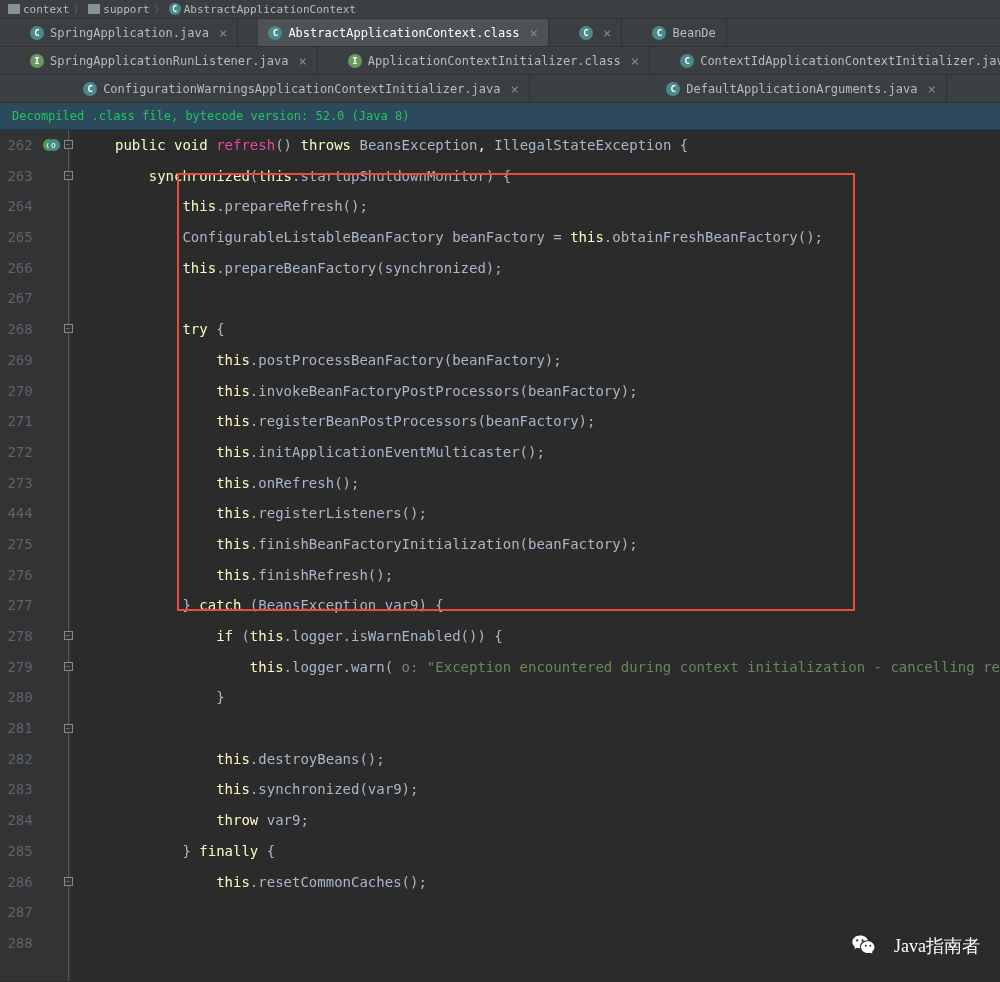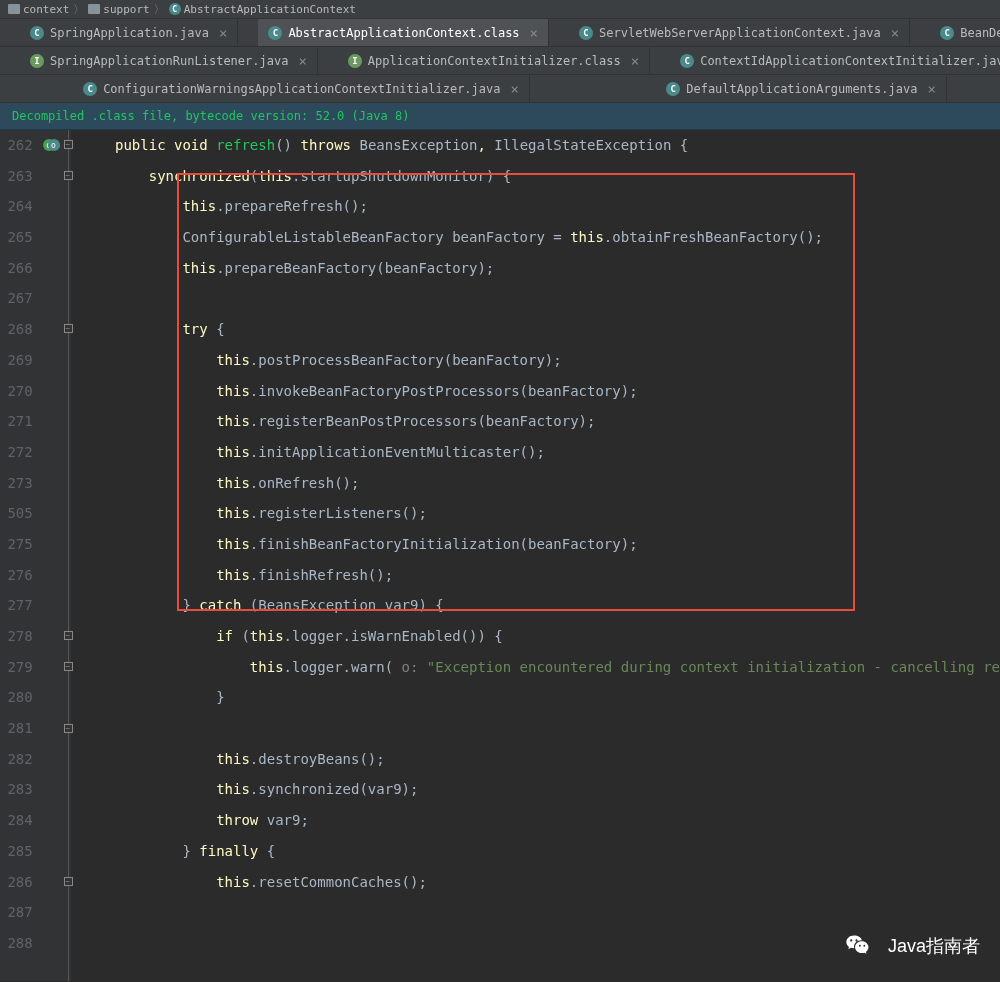--- a/index.html
+++ b/index.html
@@ -124,21 +124,21 @@
 }
 .line {
   height: 30.7px;
   line-height: 30.7px;
   white-space: pre;
   font-size: 14px;
 }
 .gutter .line { height: 30.7px; line-height: 30.7px; }
 
 .kw { color: #fef9c3; }
-.method { color: #22c55e; }
+.method { color: #ec4899; }
 .str { color: #6a8759; }
 .txt { color: #a9b7c6; }
 .comment-hint { color: #808080; }
 
 .red-box {
   position: absolute;
   border: 2px solid #e74c3c;
   left: 177px;
   top: 43px;
   width: 678px;
@@ -161,21 +161,21 @@
 .ov-arrow { position: absolute; color: #606366; font-size: 10px; }
 
 .watermark {
   position: absolute;
   right: 20px;
   bottom: 22px;
   display: flex;
   align-items: center;
   gap: 16px;
   color: #fff;
-  font-family: Liberation Sans, sans-serif;
+  font-family: Liberation Serif, serif;
   font-size: 18px;
 }
 .wm-icon {
   width: 28px; height: 28px;
   display: flex; align-items: center; justify-content: center;
 }
 .wm-icon svg { width: 28px; height: 28px; }
 </style>
 </head>
 <body>
@@ -203,21 +203,20 @@
       <span>SpringApplication.java</span>
       <span class="close">×</span>
     </div>
     <div class="tab active">
       <span class="file-icon fi-class"></span>
       <span>AbstractApplicationContext.class</span>
       <span class="close">×</span>
     </div>
     <div class="tab">
       <span class="file-icon fi-class"></span>
-      <span>ServletWebServerApplicationContext.java</span>
       <span class="close">×</span>
     </div>
     <div class="tab">
       <span class="file-icon fi-class"></span>
       <span>BeanDe</span>
     </div>
   </div>
 <div class="tab-row" id="tabrow2">
     <div class="tab">
       <span class="file-icon fi-interface"></span>
@@ -257,21 +256,21 @@
       <div class="line">264</div>
       <div class="line">265</div>
       <div class="line">266</div>
       <div class="line">267</div>
       <div class="line">268</div>
       <div class="line">269</div>
       <div class="line">270</div>
       <div class="line">271</div>
       <div class="line">272</div>
       <div class="line">273</div>
-      <div class="line">505</div>
+      <div class="line">444</div>
       <div class="line">275</div>
       <div class="line">276</div>
       <div class="line">277</div>
       <div class="line">278</div>
       <div class="line">279</div>
       <div class="line">280</div>
       <div class="line">281</div>
       <div class="line">282</div>
       <div class="line">283</div>
       <div class="line">284</div>
@@ -294,21 +293,21 @@
     <div class="fold-mark" style="top:501px;">−</div>
     <div class="fold-mark" style="top:532px;">−</div>
     <div class="fold-mark" style="top:594px;">−</div>
     <div class="fold-mark" style="top:747px;">−</div>
   </div>
   <div class="code-area" id="code">
       <div class="line"><span class="txt">    </span><span class="kw">public void </span><span class="method">refresh</span><span class="txt">() </span><span class="kw">throws </span><span class="txt">BeansException</span><span class="kw">, </span><span class="txt">IllegalStateException {</span></div>
       <div class="line"><span class="txt">        </span><span class="kw">synchronized</span><span class="txt">(</span><span class="kw">this</span><span class="txt">.startupShutdownMonitor) {</span></div>
       <div class="line"><span class="txt">            </span><span class="kw">this</span><span class="txt">.prepareRefresh();</span></div>
       <div class="line"><span class="txt">            ConfigurableListableBeanFactory beanFactory = </span><span class="kw">this</span><span class="txt">.obtainFreshBeanFactory();</span></div>
-      <div class="line"><span class="txt">            </span><span class="kw">this</span><span class="txt">.prepareBeanFactory(beanFactory);</span></div>
+      <div class="line"><span class="txt">            </span><span class="kw">this</span><span class="txt">.prepareBeanFactory(synchronized);</span></div>
       <div class="line"></div>
       <div class="line"><span class="txt">            </span><span class="kw">try </span><span class="txt">{</span></div>
       <div class="line"><span class="txt">                </span><span class="kw">this</span><span class="txt">.postProcessBeanFactory(beanFactory);</span></div>
       <div class="line"><span class="txt">                </span><span class="kw">this</span><span class="txt">.invokeBeanFactoryPostProcessors(beanFactory);</span></div>
       <div class="line"><span class="txt">                </span><span class="kw">this</span><span class="txt">.registerBeanPostProcessors(beanFactory);</span></div>
       <div class="line"><span class="txt">                </span><span class="kw">this</span><span class="txt">.initApplicationEventMulticaster();</span></div>
       <div class="line"><span class="txt">                </span><span class="kw">this</span><span class="txt">.onRefresh();</span></div>
       <div class="line"><span class="txt">                </span><span class="kw">this</span><span class="txt">.registerListeners();</span></div>
       <div class="line"><span class="txt">                </span><span class="kw">this</span><span class="txt">.finishBeanFactoryInitialization(beanFactory);</span></div>
       <div class="line"><span class="txt">                </span><span class="kw">this</span><span class="txt">.finishRefresh();</span></div>

